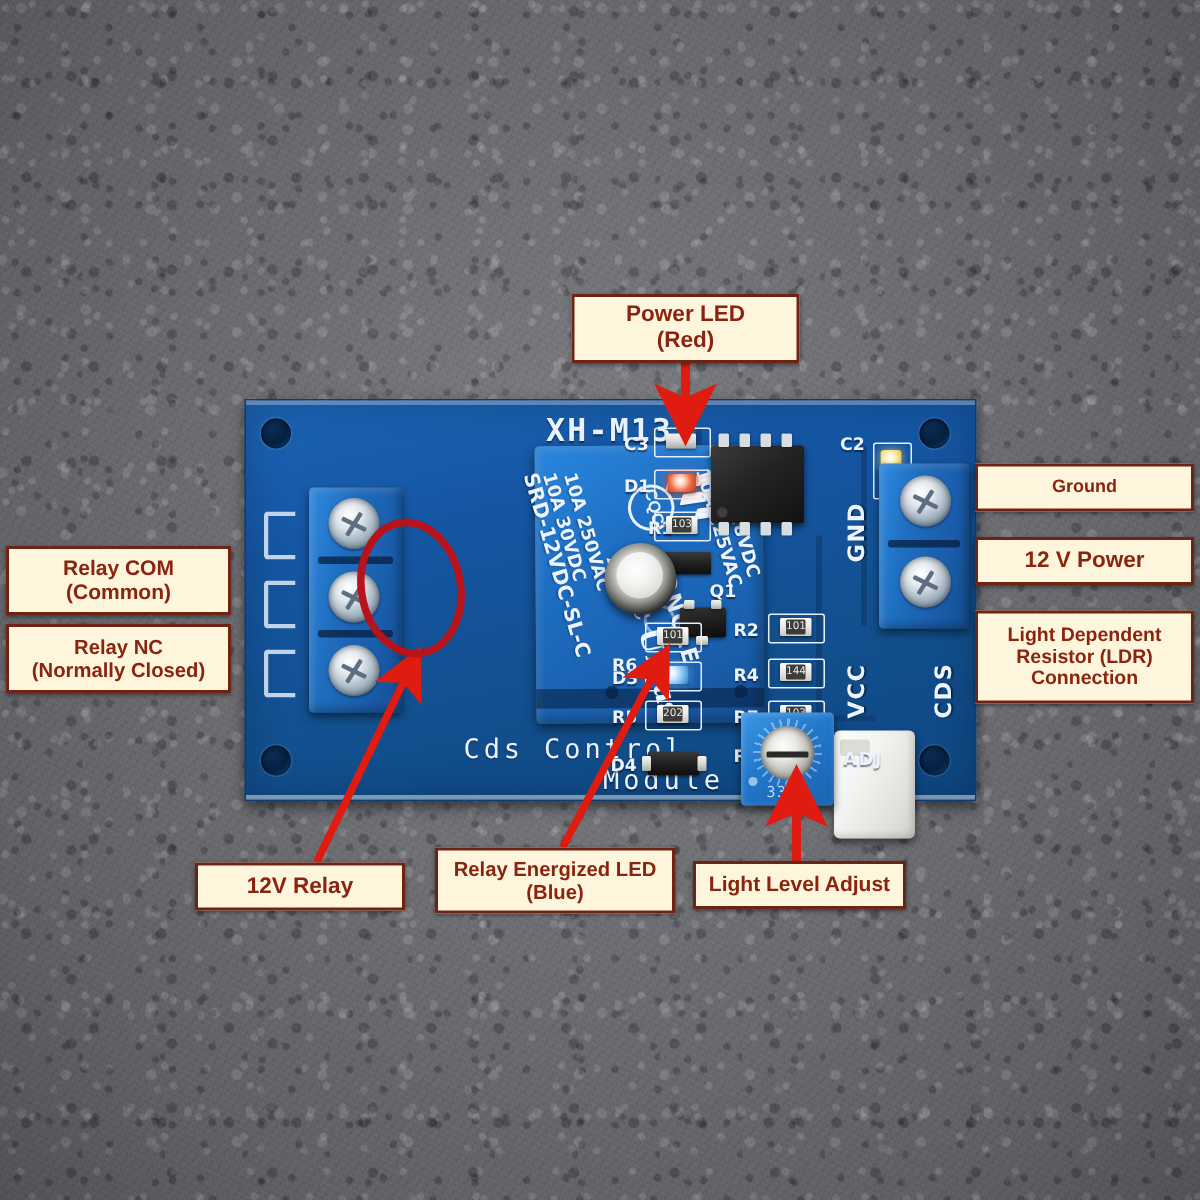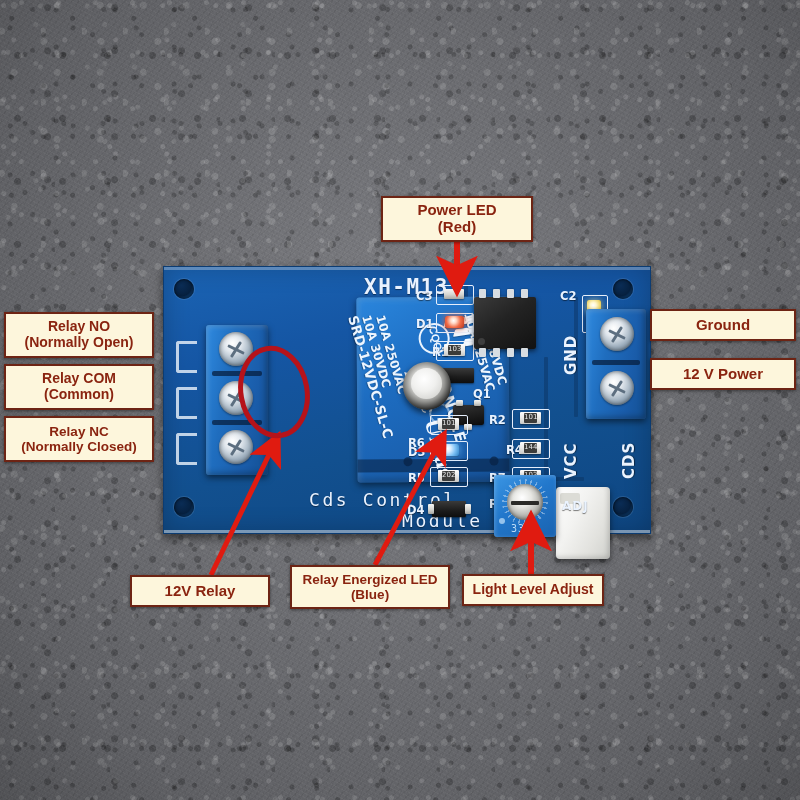--- a/index.html
+++ b/index.html
@@ -267,21 +267,21 @@
     <div class="smd silver" style="left:292px;top:133px;width:7px;height:6px;"></div>
     <div class="smd silver" style="left:310px;top:133px;width:7px;height:6px;"></div>
     <div class="smd silver" style="left:300px;top:157px;width:8px;height:6px;"></div>
 
     <div class="ref" style="left:325px;top:146px;">R2</div>
     <div class="pad" style="left:348px;top:142px;width:36px;height:18px;"></div>
     <div class="smd res" style="left:356px;top:145px;width:21px;height:12px;">
         <span>101</span>
       </div>
 
-    <div class="ref" style="left:325px;top:176px;margin-left:17px;">R4</div>
+    <div class="ref" style="left:325px;top:176px;">R4</div>
     <div class="pad" style="left:348px;top:172px;width:36px;height:18px;"></div>
     <div class="smd res" style="left:356px;top:175px;width:21px;height:12px;">
         <span>144</span>
       </div>
 
     <div class="ref" style="left:244px;top:169px;">R6</div>
     <div class="pad" style="left:266px;top:148px;width:36px;height:18px;"></div>
     <div class="smd res" style="left:274px;top:151px;width:21px;height:12px;">
         <span>101</span>
       </div>
@@ -365,43 +365,44 @@
     <line x1="375" y1="565" x2="443" y2="436" stroke="#e01b10" stroke-width="5" marker-end="url(#ah)"></line>
     <line x1="531" y1="574" x2="531" y2="519" stroke="#e01b10" stroke-width="6" marker-end="url(#ah)"></line>
     <ellipse cx="274" cy="392" rx="33" ry="44" transform="rotate(-10 274 392)" fill="none" stroke="#b6131a" stroke-width="5"></ellipse>
   </svg>
 
   <div class="lbl" style="left:381px;top:196px;width:152px;height:46px;font-size:15px;">
     <span>Power LED</span>
     <span>(Red)</span>
   </div>
 
-  <div class="lbl" style="left:4px;top:312px;width:150px;height:46px;font-size:14px;">
-    <span>Relay NO</span>
-    <span>(Normally Open)</span>
-  </div>
 
   <div class="lbl" style="left:4px;top:364px;width:150px;height:46px;font-size:14px;">
     <span>Relay COM</span>
     <span>(Common)</span>
   </div>
 
   <div class="lbl" style="left:4px;top:416px;width:150px;height:46px;font-size:13.5px;">
     <span>Relay NC</span>
     <span>(Normally Closed)</span>
   </div>
 
-  <div class="lbl" style="left:650px;top:309px;width:146px;height:32px;font-size:15px;">
+  <div class="lbl" style="left:650px;top:309px;width:146px;height:32px;font-size:12px;">
     <span>Ground</span>
   </div>
 
   <div class="lbl" style="left:650px;top:358px;width:146px;height:32px;font-size:15px;">
     <span>12 V Power</span>
   </div>
 
+  <div class="lbl" style="left:650px;top:407px;width:146px;height:62px;font-size:13px;">
+    <span>Light Dependent</span>
+    <span>Resistor (LDR)</span>
+    <span>Connection</span>
+  </div>
 
   <div class="lbl" style="left:130px;top:575px;width:140px;height:32px;font-size:15px;">
     <span>12V Relay</span>
   </div>
 
   <div class="lbl" style="left:290px;top:565px;width:160px;height:44px;font-size:13.5px;">
     <span>Relay Energized LED</span>
     <span>(Blue)</span>
   </div>
 

